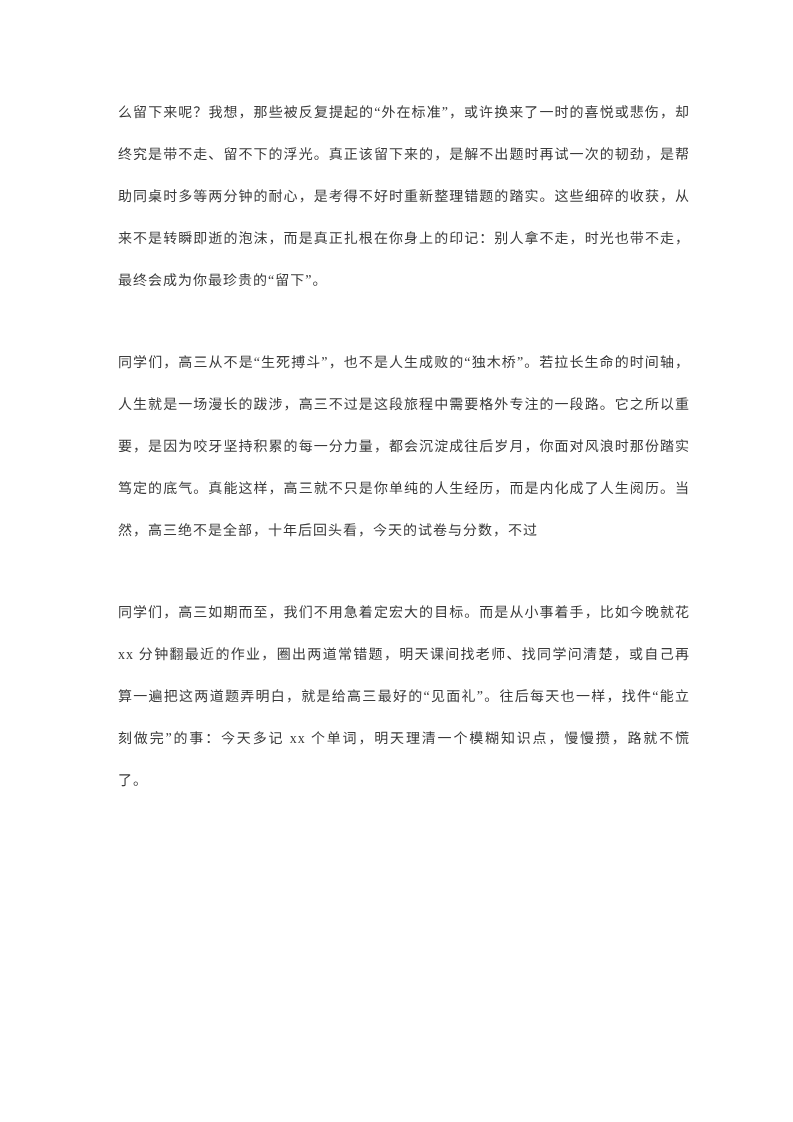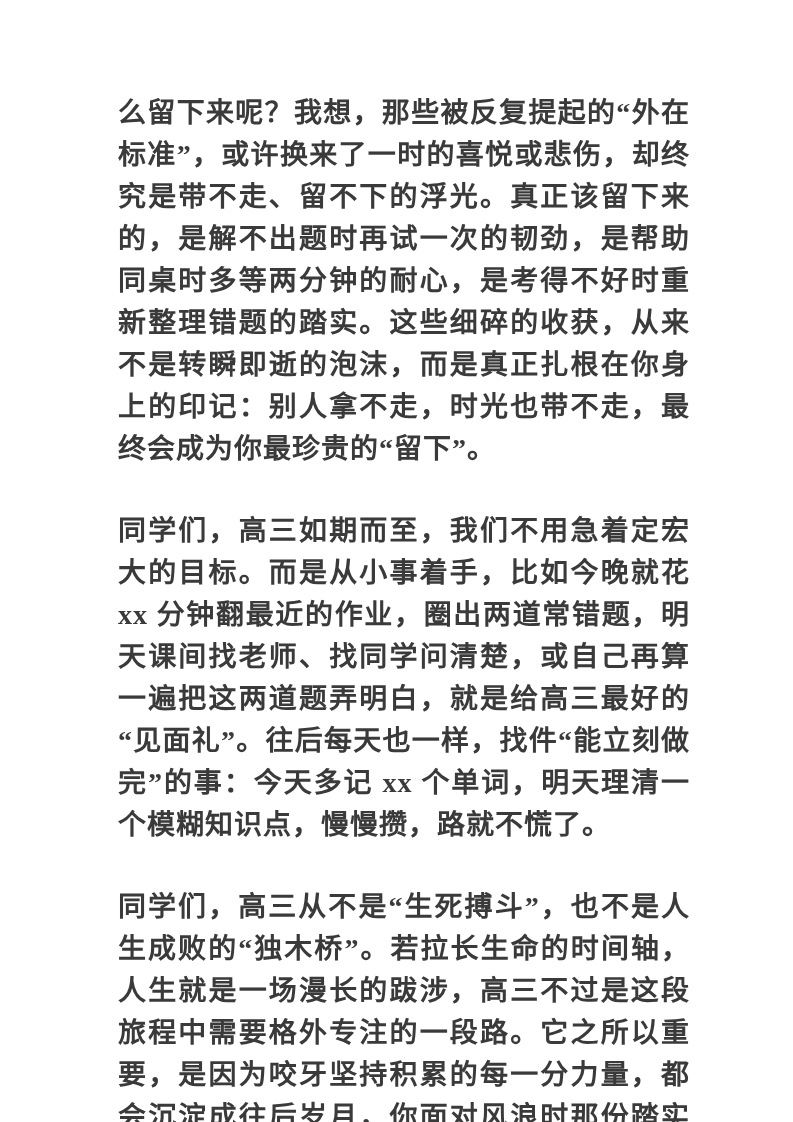--- a/index.html
+++ b/index.html
@@ -16,35 +16,35 @@
     font-family: "Liberation Serif", "DejaVu Serif", serif;
   }
   .text-block {
     position: absolute;
     left: 118px;
     top: 92px;
     width: 572px;
   }
   .text-block p {
     margin: 0 0 40px 0;
-    font-size: 28px;
+    font-size: 14px;
     line-height: 42px;
     letter-spacing: 1px;
     color: #3a3a3a;
     text-align: justify;
     text-justify: inter-ideograph;
-    font-weight: 700;
+    font-weight: 400;
     word-break: break-all;
   }
   .text-block p:last-child {
     margin-bottom: 0;
   }
 </style>
 </head>
 <body>
 
 <div class="page">
   <div class="text-block">
     <p>么留下来呢？我想，那些被反复提起的“外在标准”，或许换来了一时的喜悦或悲伤，却终究是带不走、留不下的浮光。真正该留下来的，是解不出题时再试一次的韧劲，是帮助同桌时多等两分钟的耐心，是考得不好时重新整理错题的踏实。这些细碎的收获，从来不是转瞬即逝的泡沫，而是真正扎根在你身上的印记：别人拿不走，时光也带不走，最终会成为你最珍贵的“留下”。</p>
+    <p>同学们，高三从不是“生死搏斗”，也不是人生成败的“独木桥”。若拉长生命的时间轴，人生就是一场漫长的跋涉，高三不过是这段旅程中需要格外专注的一段路。它之所以重要，是因为咬牙坚持积累的每一分力量，都会沉淀成往后岁月，你面对风浪时那份踏实笃定的底气。真能这样，高三就不只是你单纯的人生经历，而是内化成了人生阅历。当然，高三绝不是全部，十年后回头看，今天的试卷与分数，不过</p>
     <p>同学们，高三如期而至，我们不用急着定宏大的目标。而是从小事着手，比如今晚就花 xx 分钟翻最近的作业，圈出两道常错题，明天课间找老师、找同学问清楚，或自己再算一遍把这两道题弄明白，就是给高三最好的“见面礼”。往后每天也一样，找件“能立刻做完”的事：今天多记 xx 个单词，明天理清一个模糊知识点，慢慢攒，路就不慌了。</p>
-    <p>同学们，高三从不是“生死搏斗”，也不是人生成败的“独木桥”。若拉长生命的时间轴，人生就是一场漫长的跋涉，高三不过是这段旅程中需要格外专注的一段路。它之所以重要，是因为咬牙坚持积累的每一分力量，都会沉淀成往后岁月，你面对风浪时那份踏实笃定的底气。真能这样，高三就不只是你单纯的人生经历，而是内化成了人生阅历。当然，高三绝不是全部，十年后回头看，今天的试卷与分数，不过</p>
   </div>
 </div>
 
 </body></html>

